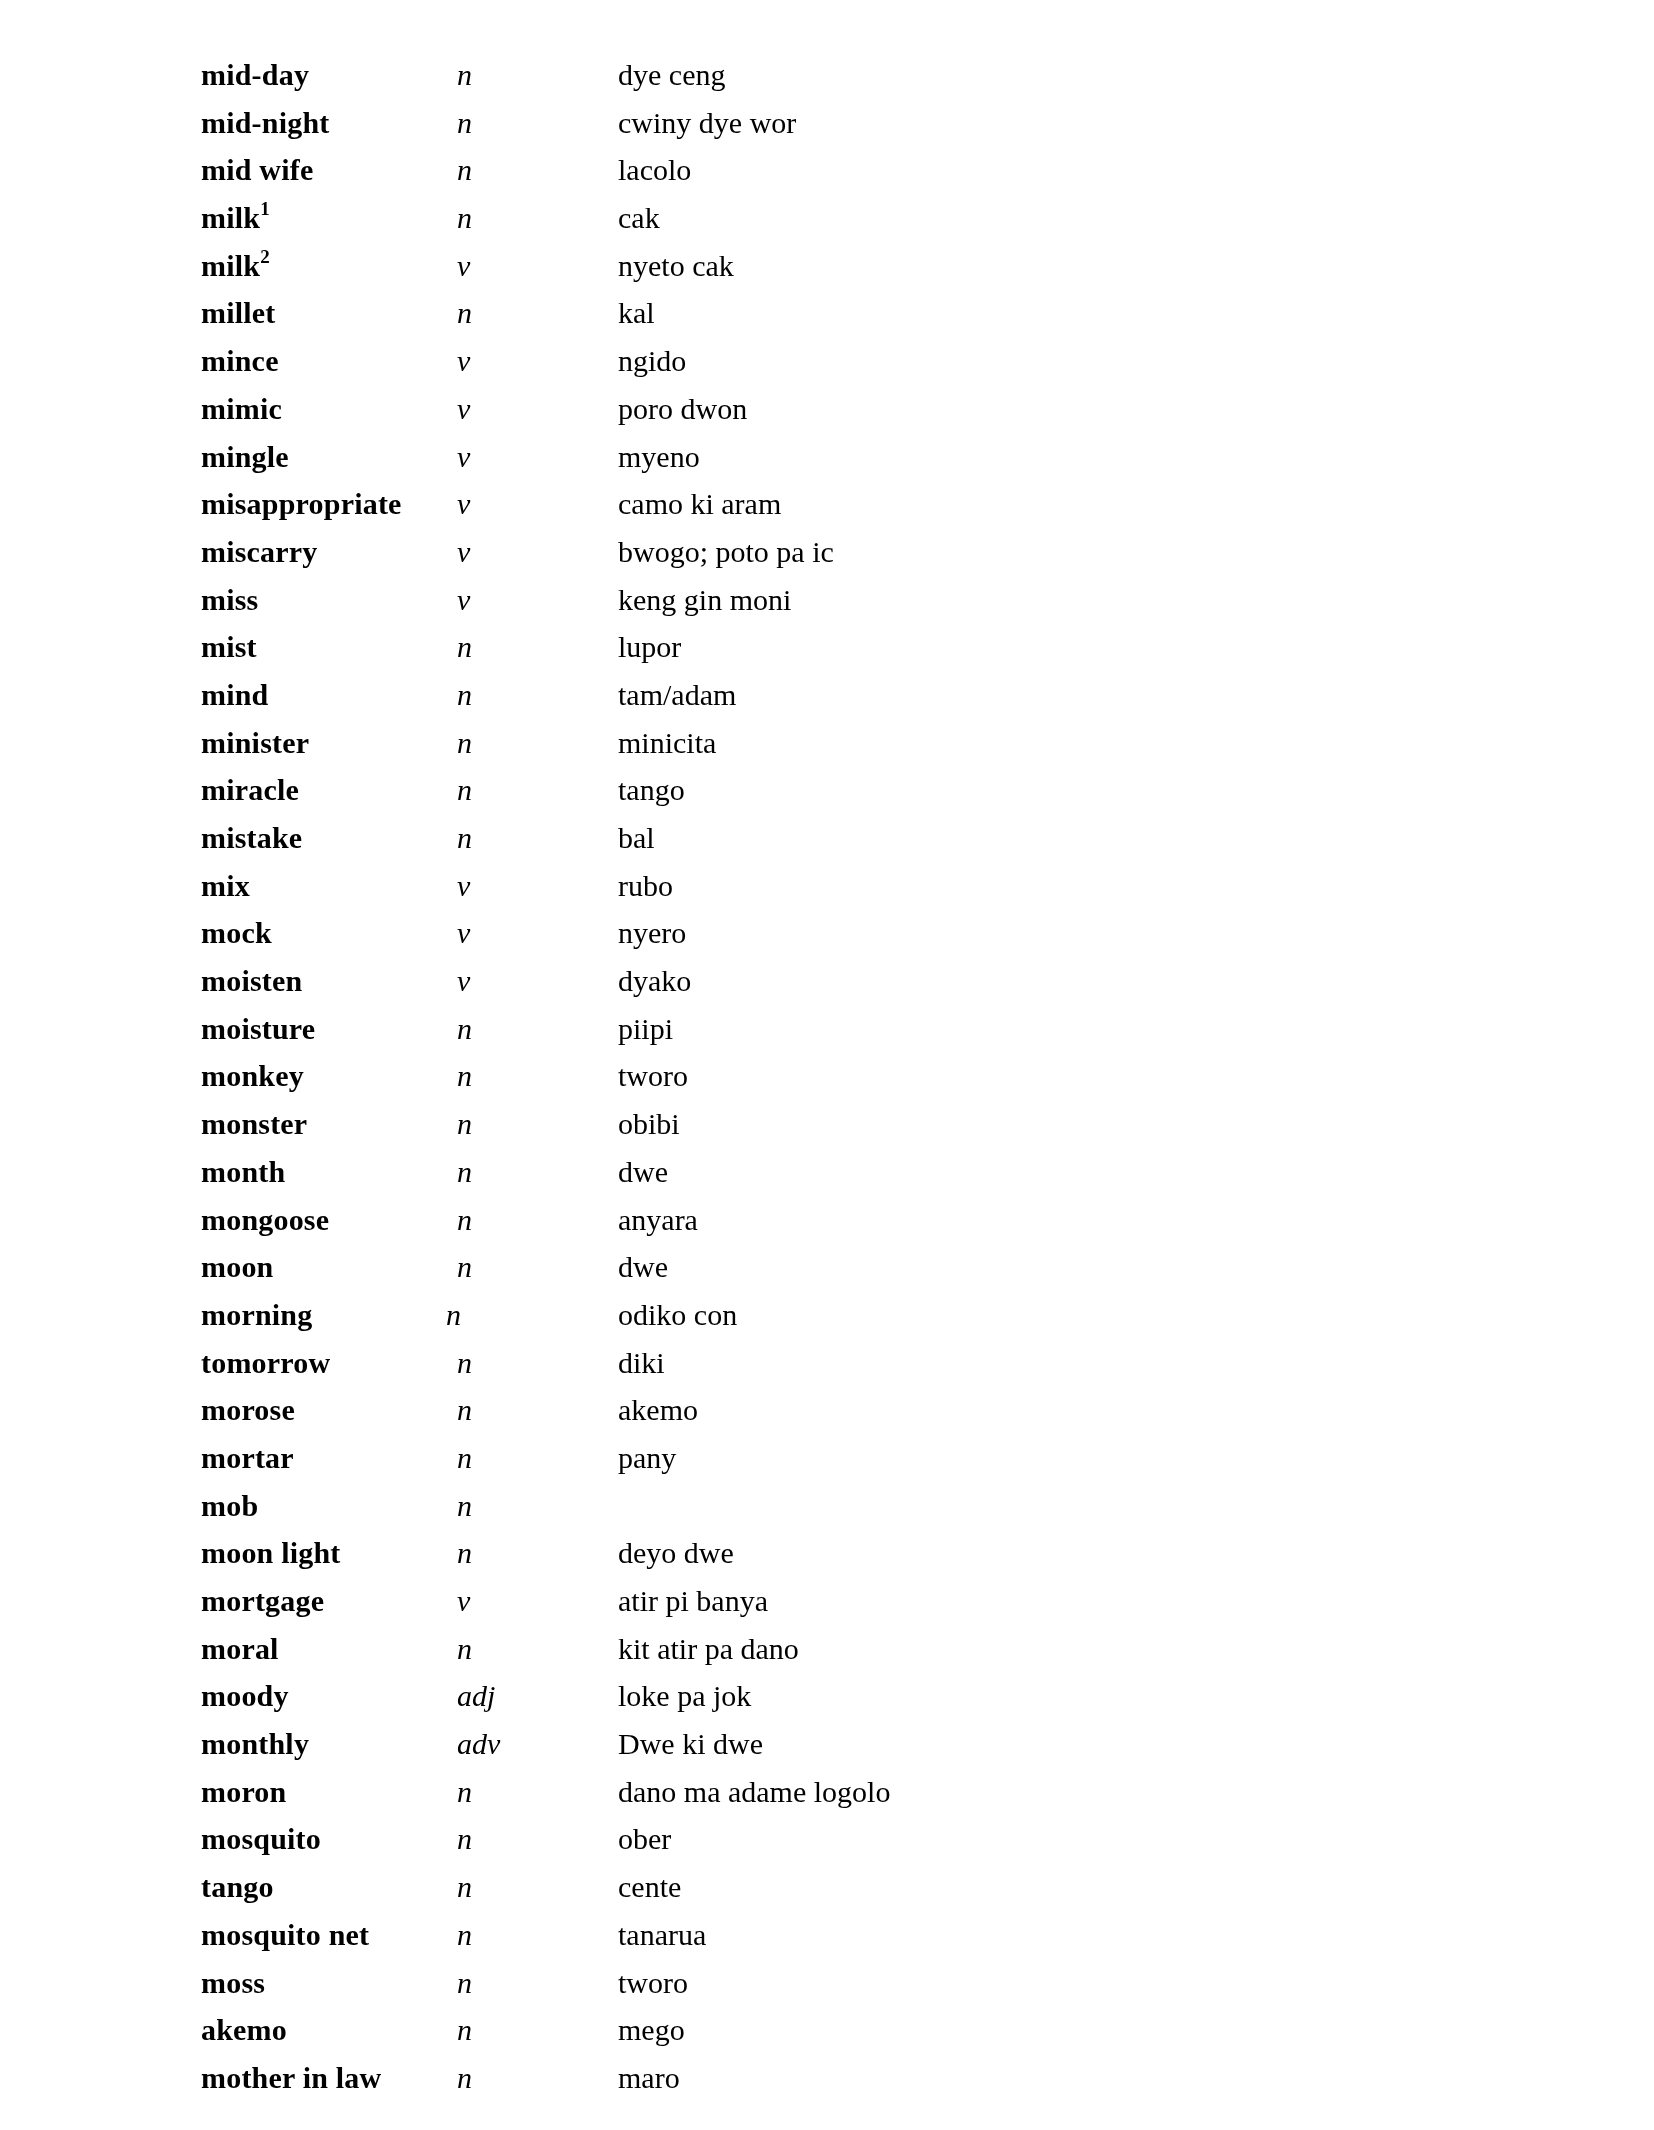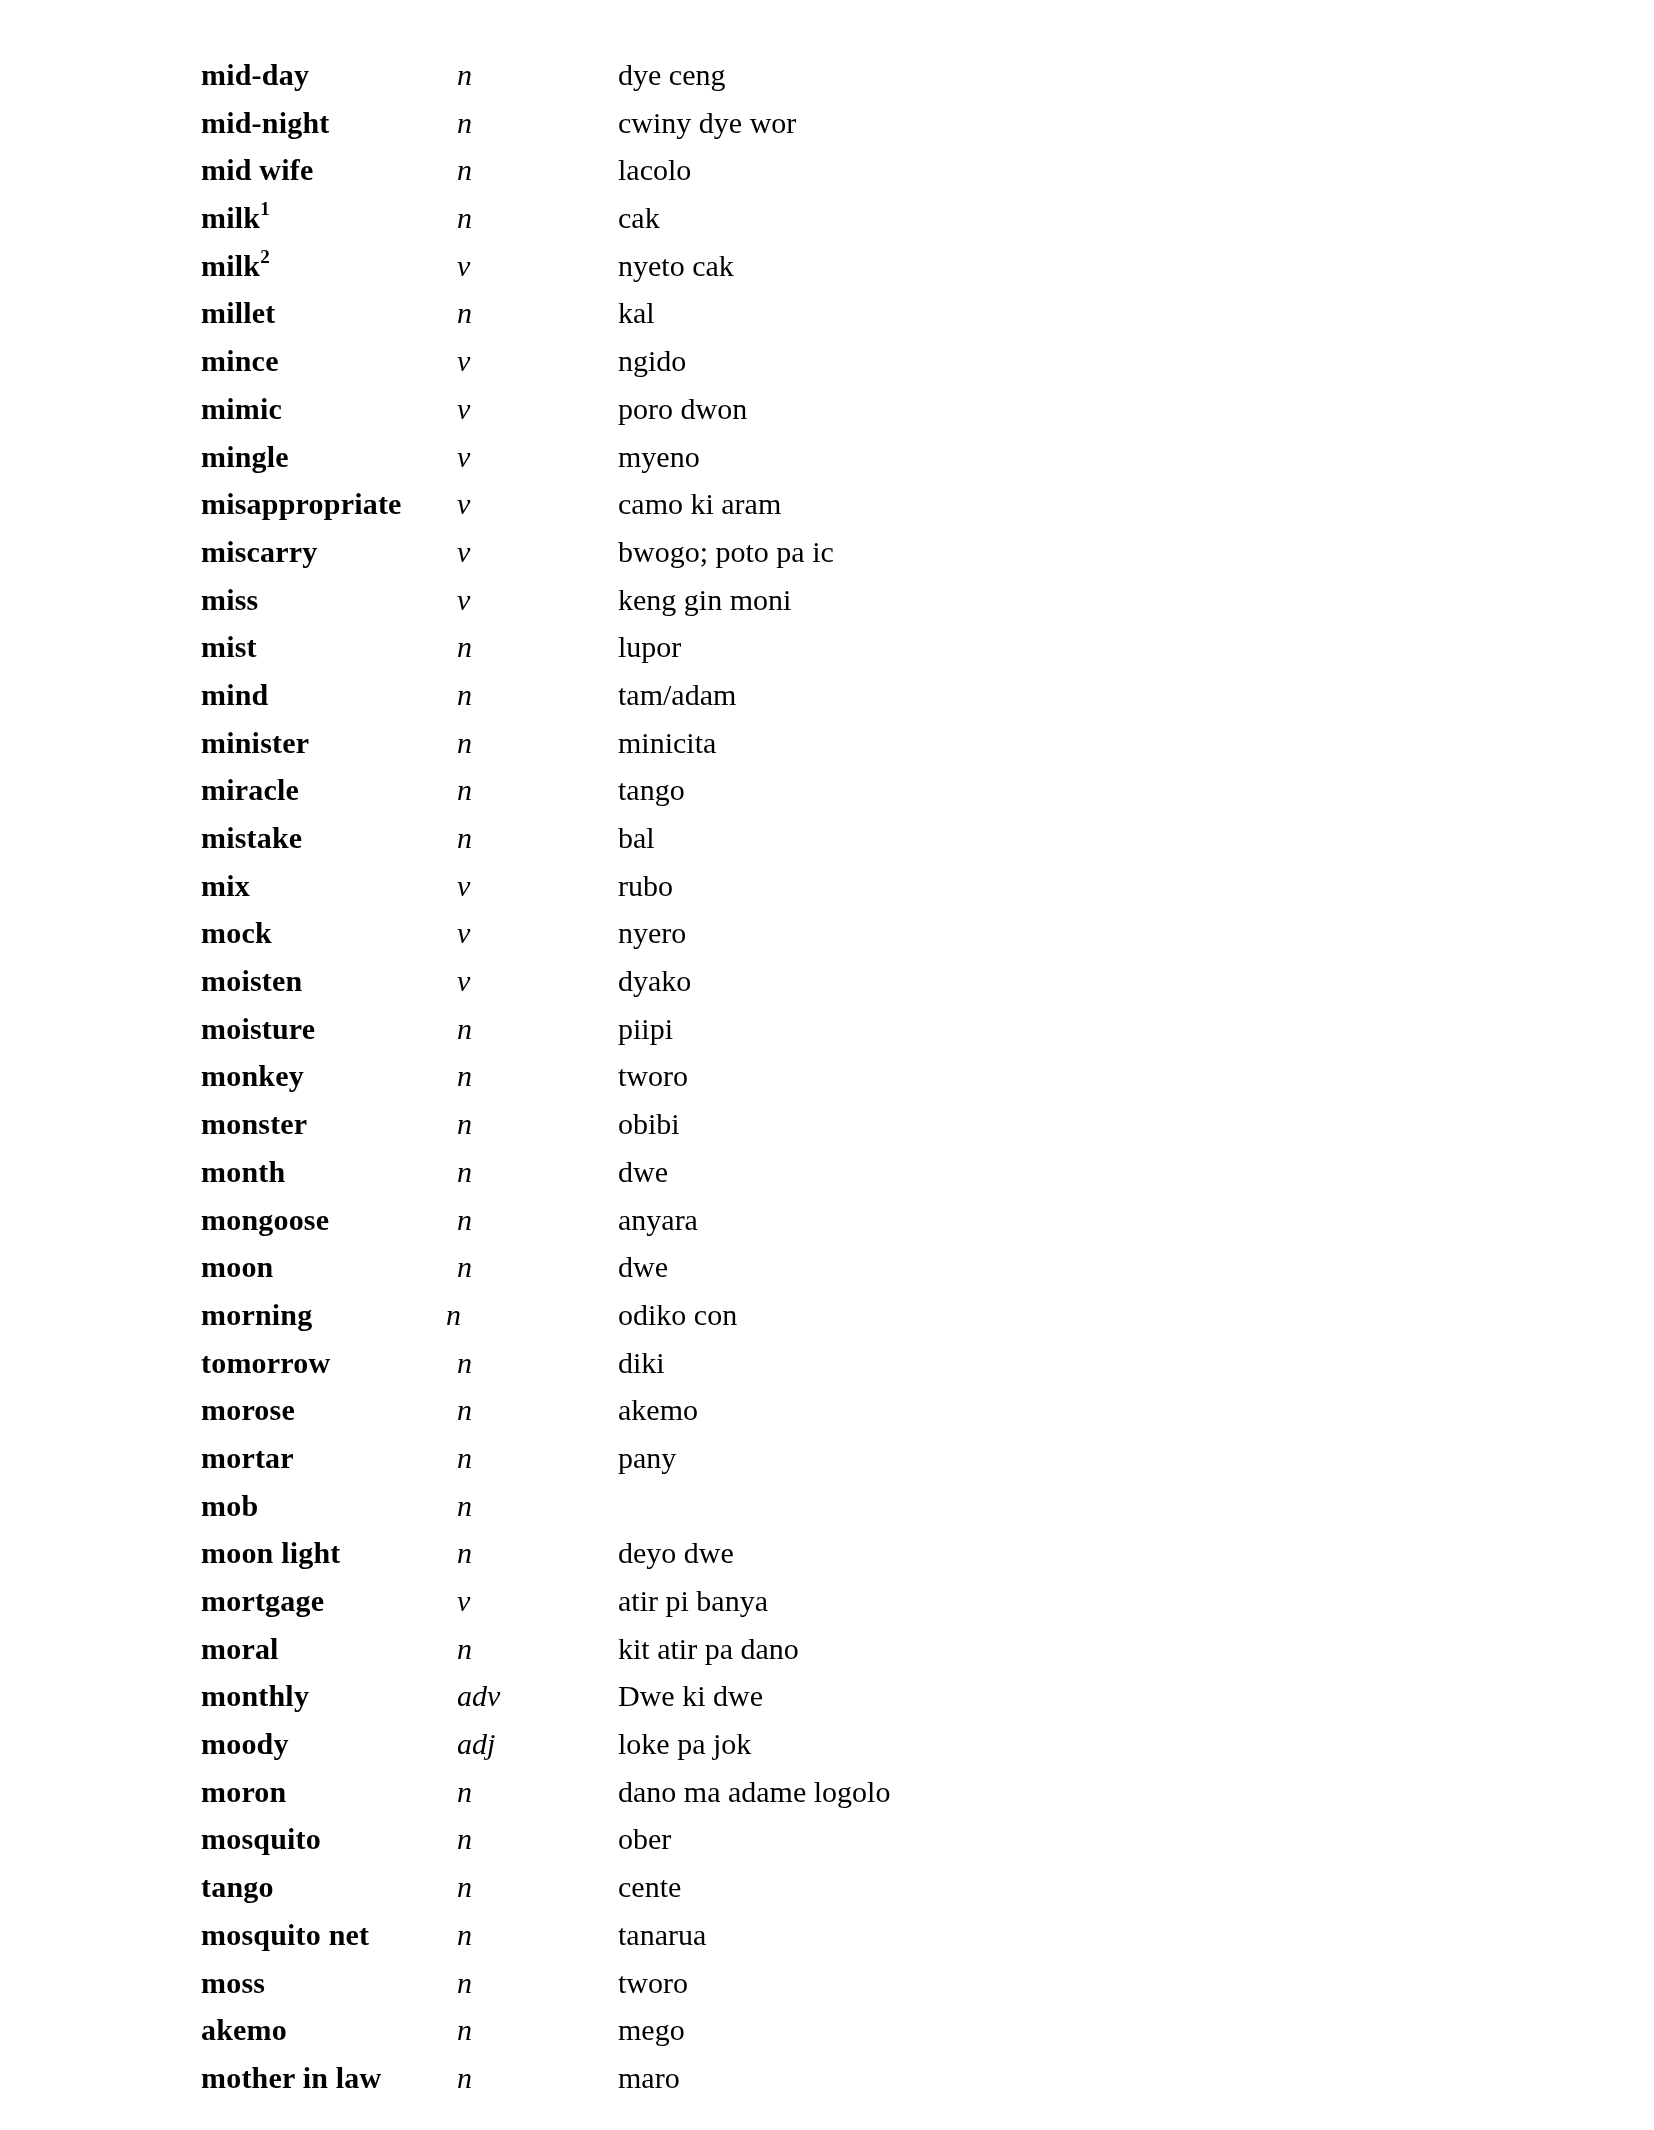--- a/index.html
+++ b/index.html
@@ -263,32 +263,32 @@
     <span class="cell trans">atir pi banya</span>
   </div>
 
   <div class="row">
     <span class="cell word"><span class="w">moral</span></span>
     <span class="cell pos">n</span>
     <span class="cell trans">kit atir pa dano</span>
   </div>
 
   <div class="row">
+    <span class="cell word"><span class="w">moody</span></span>
+    <span class="cell pos">adj</span>
+    <span class="cell trans">loke pa jok</span>
+  </div>
+
+  <div class="row">
     <span class="cell word"><span class="w">monthly</span></span>
     <span class="cell pos">adv</span>
     <span class="cell trans">Dwe ki dwe</span>
   </div>
 
   <div class="row">
-    <span class="cell word"><span class="w">moody</span></span>
-    <span class="cell pos">adj</span>
-    <span class="cell trans">loke pa jok</span>
-  </div>
-
-  <div class="row">
     <span class="cell word"><span class="w">moron</span></span>
     <span class="cell pos">n</span>
     <span class="cell trans">dano ma adame logolo</span>
   </div>
 
   <div class="row">
     <span class="cell word"><span class="w">mosquito</span></span>
     <span class="cell pos">n</span>
     <span class="cell trans">ober</span>
   </div>

